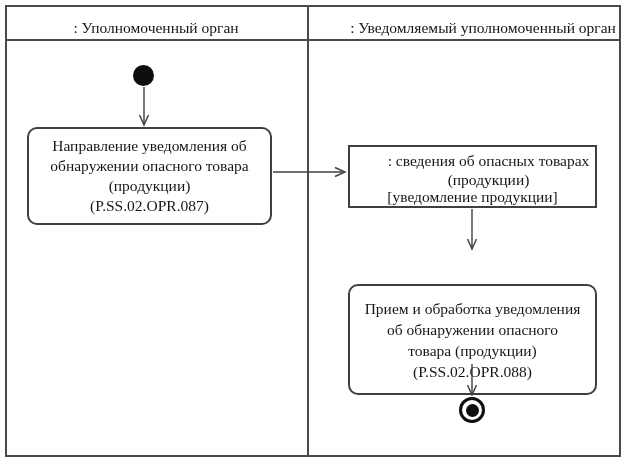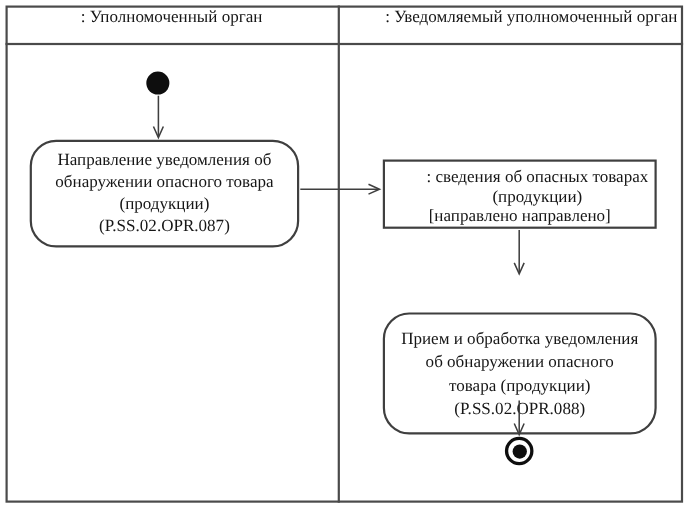--- a/index.html
+++ b/index.html
@@ -30,34 +30,34 @@
     border-bottom:2px solid var(--line);
     box-sizing:border-box;
   }
   
   .lane-divider{
     position:absolute;left:307px;top:5px;width:2px;height:452px;
     background:var(--line);
   }
   .header-cell{
     position:absolute;top:7px;height:30px;
-    display:flex;align-items:flex-start;justify-content:center;
+    display:flex;align-items:flex-end;justify-content:center;
     font-size:15.5px;
   }
   .header-cell.left{left:7px;width:298px;}
   .header-cell.right{left:309px;width:348px;}
 
   .initial-node{
     position:absolute;left:133px;top:65px;width:21px;height:21px;
     border-radius:50%;background:var(--node);
   }
   .action-box{
     position:absolute;
     border:2px solid var(--box-line);
-    border-radius:24px;
+    border-radius:10px;
     box-sizing:border-box;
     display:flex;align-items:center;justify-content:center;
     background:var(--bg);
   }
   .action-box.send{left:27px;top:127px;width:245px;height:98px;}
   .action-box.receive{left:348px;top:252px;width:249px;height:111px;margin-top:32px;}
   .action-text{
     white-space:pre-line;
     text-align:center;
     font-size:15.5px;
@@ -124,21 +124,21 @@
   <div class="action-box send">
     <div class="action-text">Направление уведомления об
 обнаружении опасного товара
 (продукции)
 (P.SS.02.OPR.087)</div>
   </div>
 
   <div class="object-box">
     <div class="object-name">: сведения об опасных товарах
 (продукции)</div>
-    <div class="object-guard">[направлено направлено]</div>
+    <div class="object-guard">[уведомление продукции]</div>
   </div>
 
   <div class="action-box receive">
     <div class="action-text">Прием и обработка уведомления
 об обнаружении опасного
 товара (продукции)
 (P.SS.02.OPR.088)</div>
   </div>
 
   <div class="final-node">

